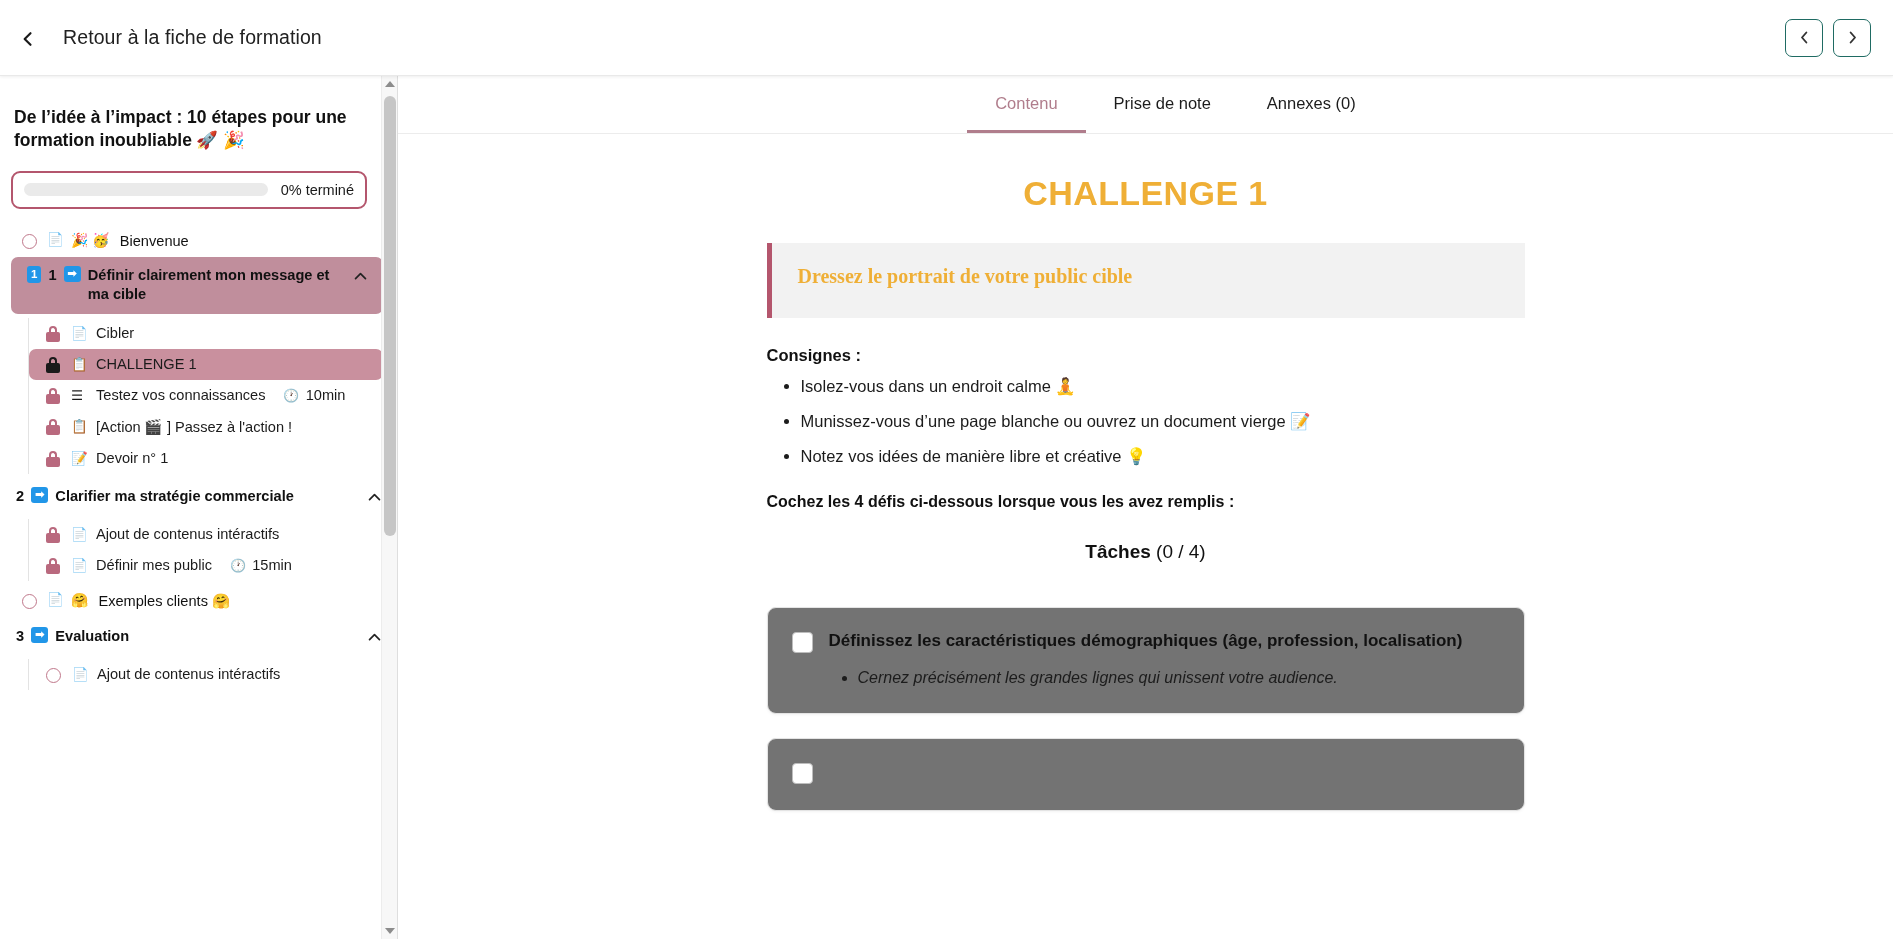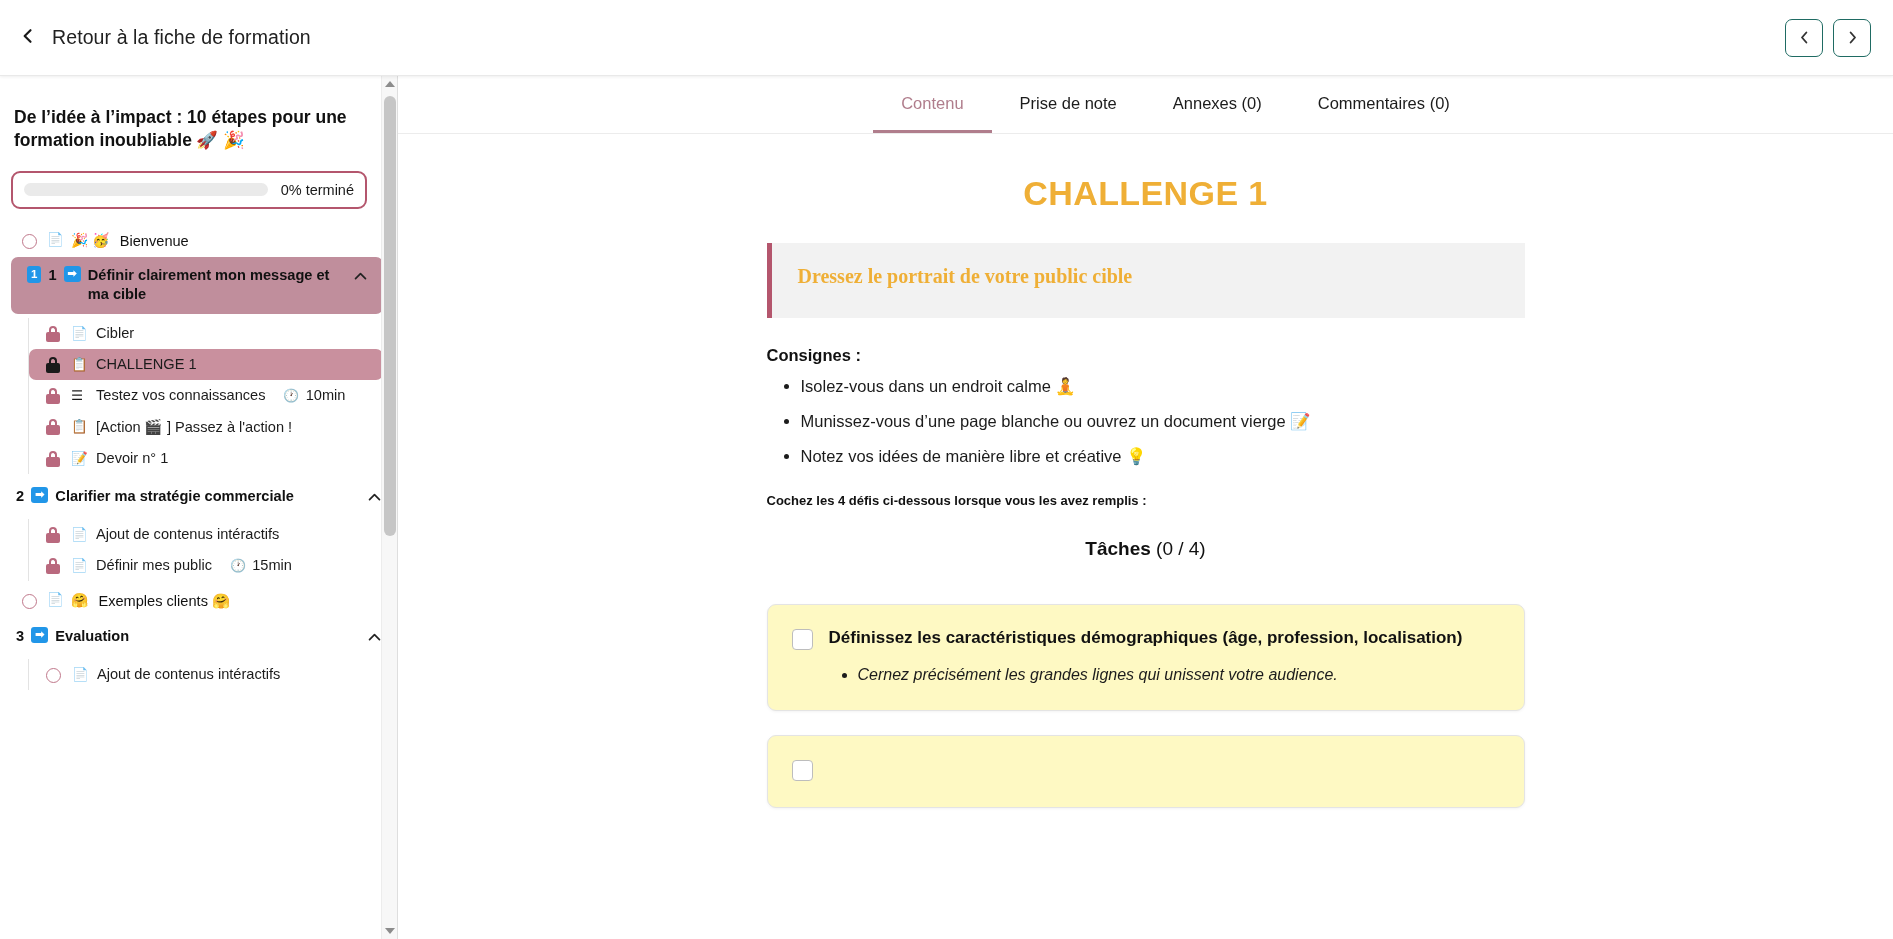--- a/index.html
+++ b/index.html
@@ -16,21 +16,21 @@
     height: 76px; min-height: 76px;
     background: #ffffff;
     display: flex; align-items: center;
     justify-content: space-between;
     padding: 0 22px 0 18px;
     border-bottom: 1px solid #e9e9e9;
     box-shadow: 0 1px 3px rgba(0,0,0,.07);
     position: relative; z-index: 5;
   }
   .back-link {
-    display: flex; align-items: flex-start; gap: 14px;
+    display: flex; align-items: flex-end; gap: 25px;
     cursor: pointer; color: #1a1a1a;
   }
   .back-chevron { width: 20px; height: 20px; display: block; }
   .back-label { font-size: 19.5px; color: #212121; letter-spacing: .1px; }
 
   .nav-btns { display: flex; gap: 10px; }
   .nav-btn {
     width: 38px; height: 38px;
     border: 1px solid #1f6b63;
     border-radius: 7px;
@@ -208,28 +208,28 @@
     border-left: 5px solid #b4566d;
     padding: 22px 26px 30px;
     margin-bottom: 28px;
   }
   .callout-text { color: #efaf36; font-size: 20px; font-weight: bold; font-family: Liberation Serif, serif; }
 
   .h-consignes { font-size: 16.5px; font-weight: bold; color: #111; margin-bottom: 11px; }
   ul.bullets { list-style: disc; padding-left: 34px; margin-bottom: 26px; }
   ul.bullets li { font-size: 16.5px; color: #1c1c1c; margin-bottom: 13px; line-height: 1.32; }
 
-  .h-cochez { font-size: 13px; font-weight: bold; color: #111; margin: 0 0 30px; }
+  .h-cochez { font-size: 16px; font-weight: bold; color: #111; margin: 0 0 30px; }
   .taches { text-align: center; font-size: 19px; color: #111; margin-bottom: 44px; }
   .taches b { font-weight: bold; }
   .taches span { font-weight: normal; }
 
   .task-card {
     border: 1px solid #e4e4e4; border-radius: 9px;
-    background: #fef9c3; padding: 22px 24px 26px;
+    background: #737373; padding: 22px 24px 26px;
     box-shadow: 0 1px 3px rgba(0,0,0,.05);
     margin-bottom: 24px;
   }
   .task-head { display: flex; gap: 16px; align-items: flex-start; }
   .checkbox {
     width: 21px; height: 21px; flex: 0 0 auto; margin-top: 2px;
     border: 1.6px solid #bdbdbd; border-radius: 4px; background: #fff;
     cursor: pointer;
   }
   .task-title { font-size: 17px; font-weight: bold; color: #111; line-height: 1.35; }
@@ -417,23 +417,20 @@
       <div class="tabs">
         <div class="tab active">
             <span>Contenu</span>
           </div>
         <div class="tab">
             <span>Prise de note</span>
           </div>
         <div class="tab">
             <span>Annexes (0)</span>
           </div>
-        <div class="tab">
-            <span>Commentaires (0)</span>
-          </div>
       </div>
 
       <div class="content">
         <div class="content-col">
 
           <div class="challenge-title">CHALLENGE 1</div>
 
           <div class="callout">
             <div class="callout-text">Dressez le portrait de votre public cible</div>
           </div>

